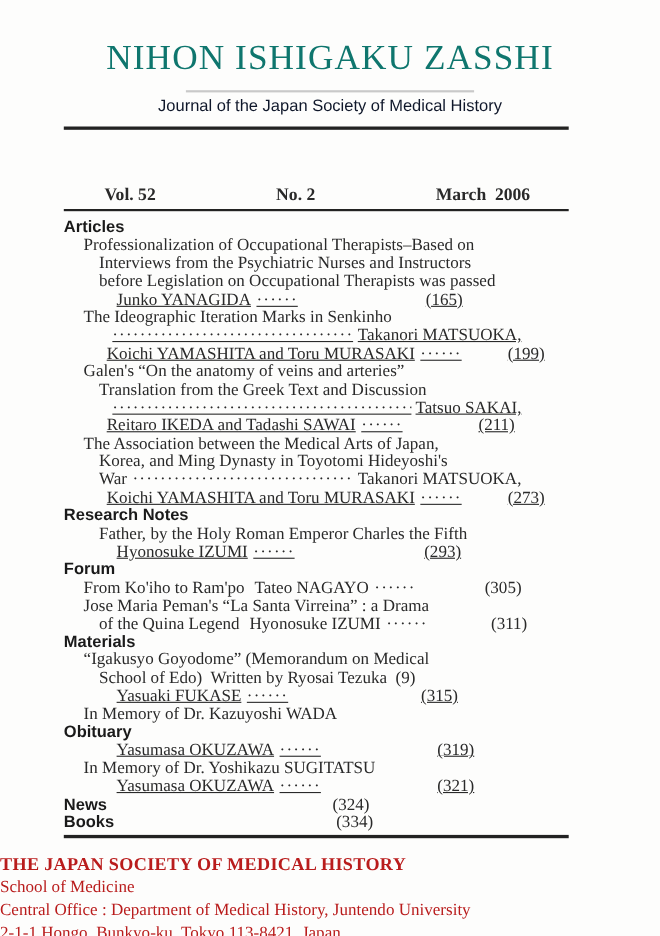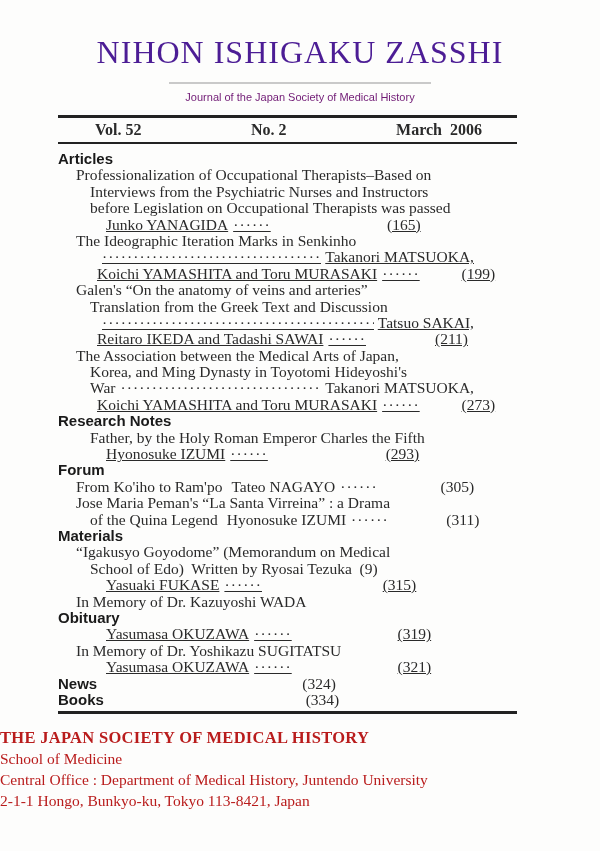--- a/index.html
+++ b/index.html
@@ -12,45 +12,46 @@
   }
   .page{width:600px;height:851px;position:relative;}
 
   
   .header{text-align:center;}
   .journal-title{
     margin:0;padding-top:34px;
     font-family:"Liberation Serif", serif;
     font-size:32px;font-weight:400;
     letter-spacing:1px;line-height:36px;
-    color:#4c1d95;
+    color:#0f766e;
   }
   .title-underline{
     width:262px;height:2px;background:#c9c9c9;
     margin:12px auto 0;
   }
   .journal-subtitle{
     margin-top:4px;
     font-family:"Liberation Sans", sans-serif;
-    font-size:11px;line-height:18px;color:#701a75;
+    font-size:15px;line-height:18px;color:#0f172a;
   }
 
   
   .content{padding-left:58px;padding-right:68px;}
   .rule{background:#222;margin-right:15px;}
   .rule-thick{height:3px;}
   .rule-mid{height:2px;}
   .rule-top{margin-top:9px;}
 
   .volrow{
     display:flex;justify-content:space-between;align-items:baseline;
     padding:3px 50px 3px 37px;
     font-family:"Liberation Serif", serif;
     font-weight:bold;font-size:16px;line-height:18px;
     white-space:pre;
+    margin-top:48px;
   }
 
   
   .toc{margin-top:7px;font-size:15.5px;}
   .line{
     display:flex;align-items:baseline;
     line-height:16.4px;height:16.4px;
     white-space:pre;
     text-align:center;
   }

